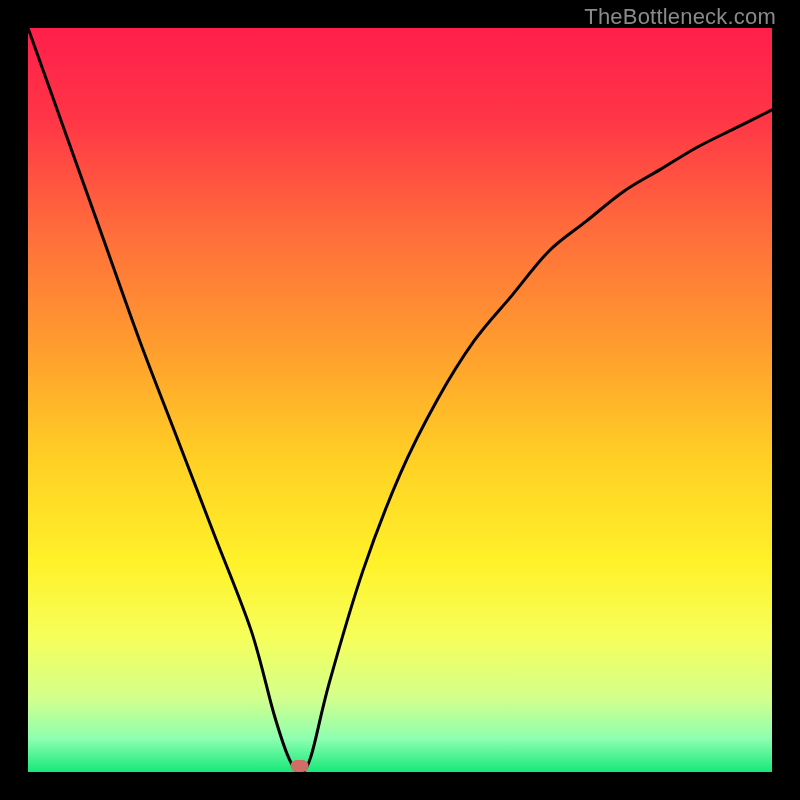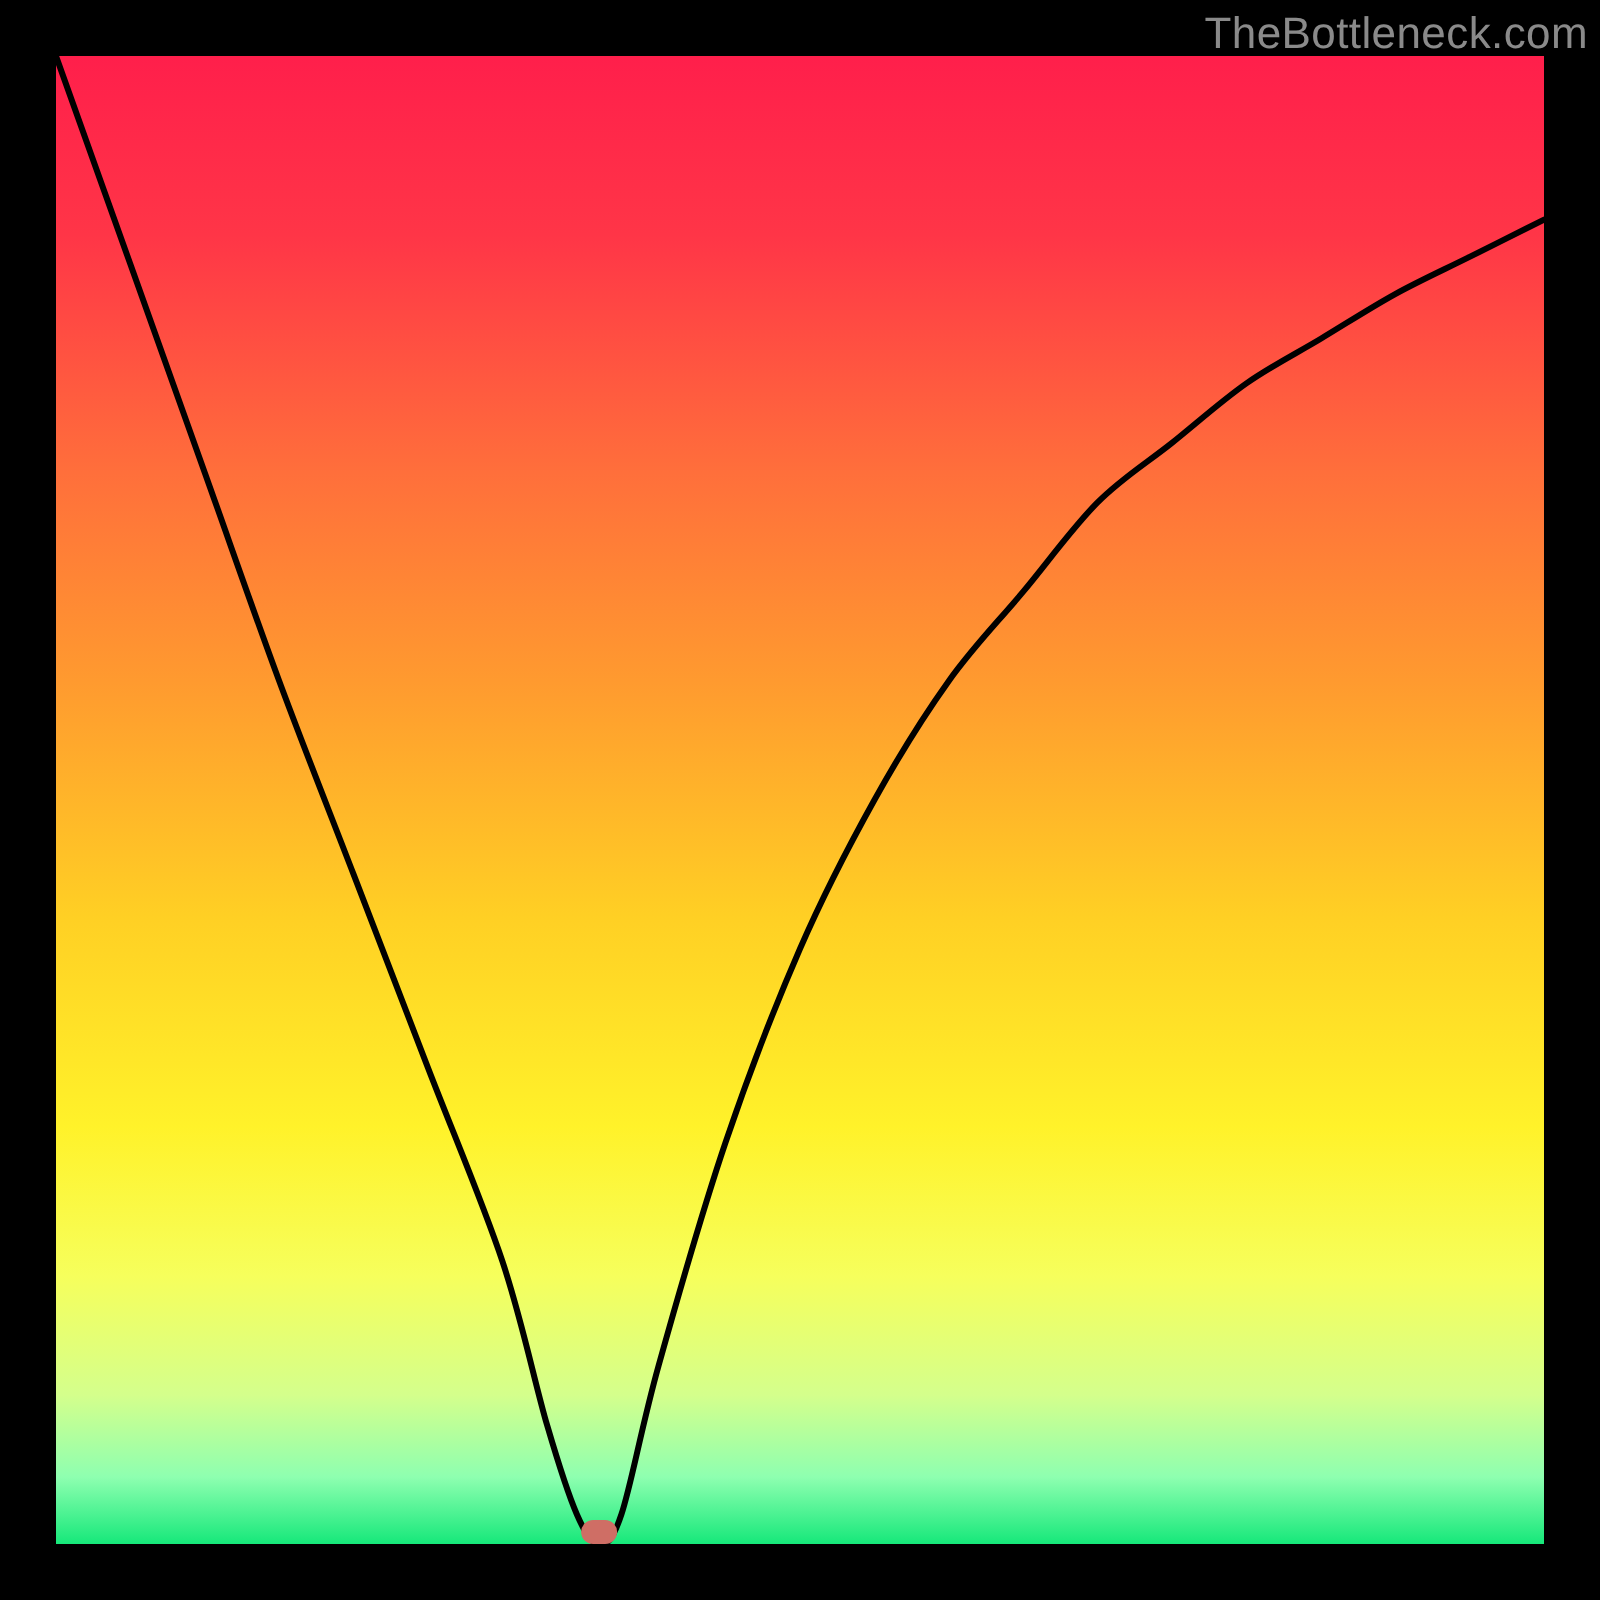--- a/index.html
+++ b/index.html
@@ -15,21 +15,21 @@
     position: absolute;
     left: 28px;
     top: 28px;
     width: 744px;
     height: 744px;
     background: #000;
   }
   .watermark {
     position: absolute;
     top: 4px;
-    right: 6px;
+    right: 24px;
     color: #8a8a8a;
     font-size: 22px;
     font-weight: 500;
     letter-spacing: 0.2px;
     z-index: 5;
   }
   svg {
     display: block;
   }
 </style>

